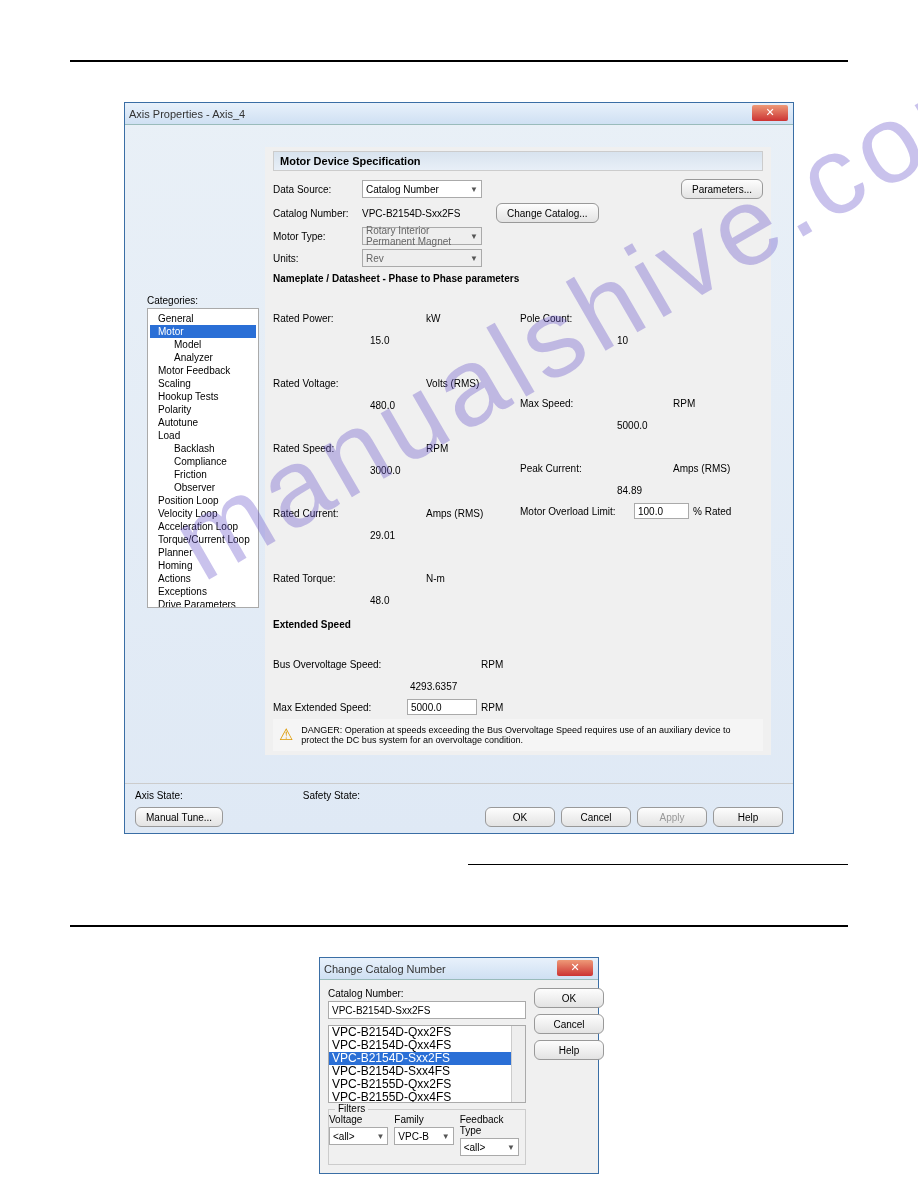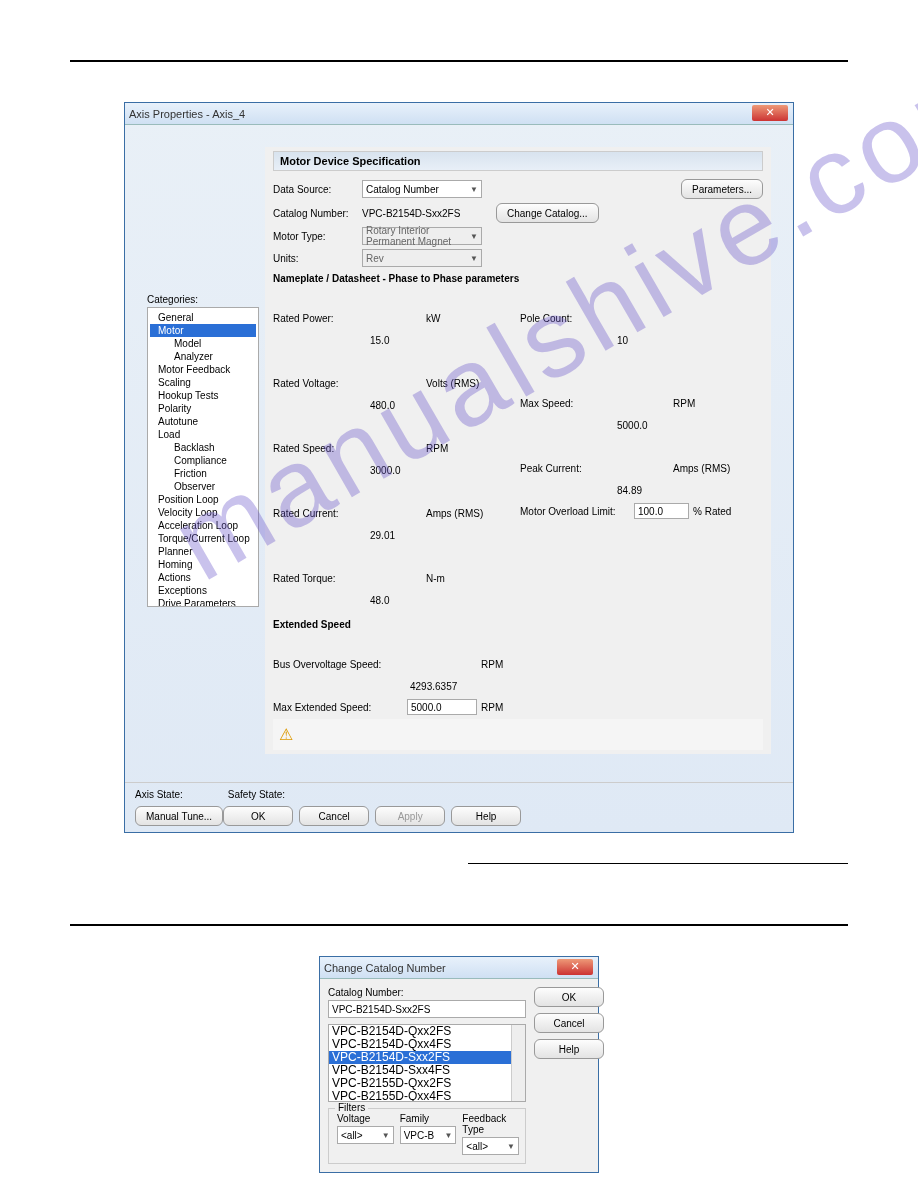--- a/index.html
+++ b/index.html
@@ -33,38 +33,38 @@
 .wide { width: 150px; }
 .sect { font-weight: bold; font-size: 10px; margin: 6px 0 4px 0; }
 .grid2 { display: flex; gap: 24px; }
 .col { flex: 1; }
 .sm .lab { width: 90px; }
 .sm .field { width: 55px; border: none; background: transparent; margin-top: 43px; }
 .sm .field2 { width: 55px; border: 1px solid #aaa; background: #fff; height: 16px; padding: 0 3px; font-size: 10px; display: flex; align-items: center; }
 .warn { display: flex; gap: 8px; padding: 6px; font-size: 9px; background: #f5f5f5; margin-top: 4px; }
 .warn .icon { color: #d90; font-size: 16px; }
 .bottom { border-top: 1px solid #ccc; padding: 6px 10px; margin-top: 6px; }
-.bottom .row2 { display: flex; gap: 45px; font-size: 10px; margin-bottom: 6px; }
-.bottom .btns { display: flex; justify-content: flex-start; }
+.bottom .row2 { display: flex; gap: 120px; font-size: 10px; margin-bottom: 6px; }
+.bottom .btns { display: flex; justify-content: space-between; }
 .bottom .btns .grp { display: flex; gap: 6px; }
 
 .divshort { border-top: 1px solid #000; width: 380px; margin: 20px 0 20px auto; }
 .divfull { border-top: 2px solid #000; margin: 60px 0 30px 0; }
 
 
 .d2 { width: 280px; margin: 0 auto; }
 .d2body { padding: 8px; display: flex; gap: 8px; }
 .d2l { flex: 1; }
 .d2l .lab2 { font-size: 10px; margin-bottom: 2px; }
 .d2l input.txt { width: 100%; height: 18px; border: 1px solid #aaa; font-size: 10px; padding: 0 3px; margin-bottom: 6px; }
 .listbox { border: 1px solid #aaa; background: #fff; height: 78px; font-size: 12px; overflow: hidden; position: relative; }
 .listbox div { padding: 0 3px; line-height: 13px; white-space: nowrap; }
 .listbox .sel { background: #2a6fd6; color: #fff; }
 .listbox .sbar { position: absolute; right: 0; top: 0; width: 14px; height: 100%; background: #eee; border-left: 1px solid #ccc; }
-.filters { border: 1px solid #ccc; margin-top: 6px; padding: 4px 6px 8px 8px; position: relative; }
+.filters { border: 1px solid #ccc; margin-top: 6px; padding: 4px 6px 8px 0; position: relative; }
 .filters .flab { position: absolute; top: -7px; left: 6px; background: #f0f0f0; padding: 0 3px; font-size: 10px; }
 .filters .cols { display: flex; gap: 6px; }
 .filters .c { flex: 1; font-size: 10px; }
 .sel2 { width: 100%; height: 18px; border: 1px solid #aaa; background: #fff; font-size: 10px; padding: 0 3px; display: flex; align-items: center; justify-content: space-between; margin-top: 2px; }
 .d2r { width: 56px; display: flex; flex-direction: column; gap: 6px; }
 .tri { font-size: 8px; color: #555; }
 .chk { display: inline-block; width: 12px; height: 12px; border: 1px solid #888; background: #fff; margin-right: 4px; vertical-align: middle; }
 </style>
 </head>
 <body>
@@ -200,20 +200,21 @@
             <span class="unit">RPM</span>
           </div>
         <div class="row sm">
             <span class="lab" style="width:130px">Max Extended Speed:</span>
             <span class="field2" style="width:70px">5000.0</span>
             <span class="unit">RPM</span>
           </div>
 
         <div class="warn">
           <span class="icon">⚠</span>
+          <span>DANGER: Operation at speeds exceeding the Bus Overvoltage Speed requires use of an auxiliary device to protect the DC bus system for an overvoltage condition.</span>
         </div>
       </div>
     </div>
     <div class="bottom">
       <div class="row2">
         <span>Axis State:</span>
         <span>Safety State:</span>
       </div>
       <div class="btns">
         <div class="btn">Manual Tune...</div>

